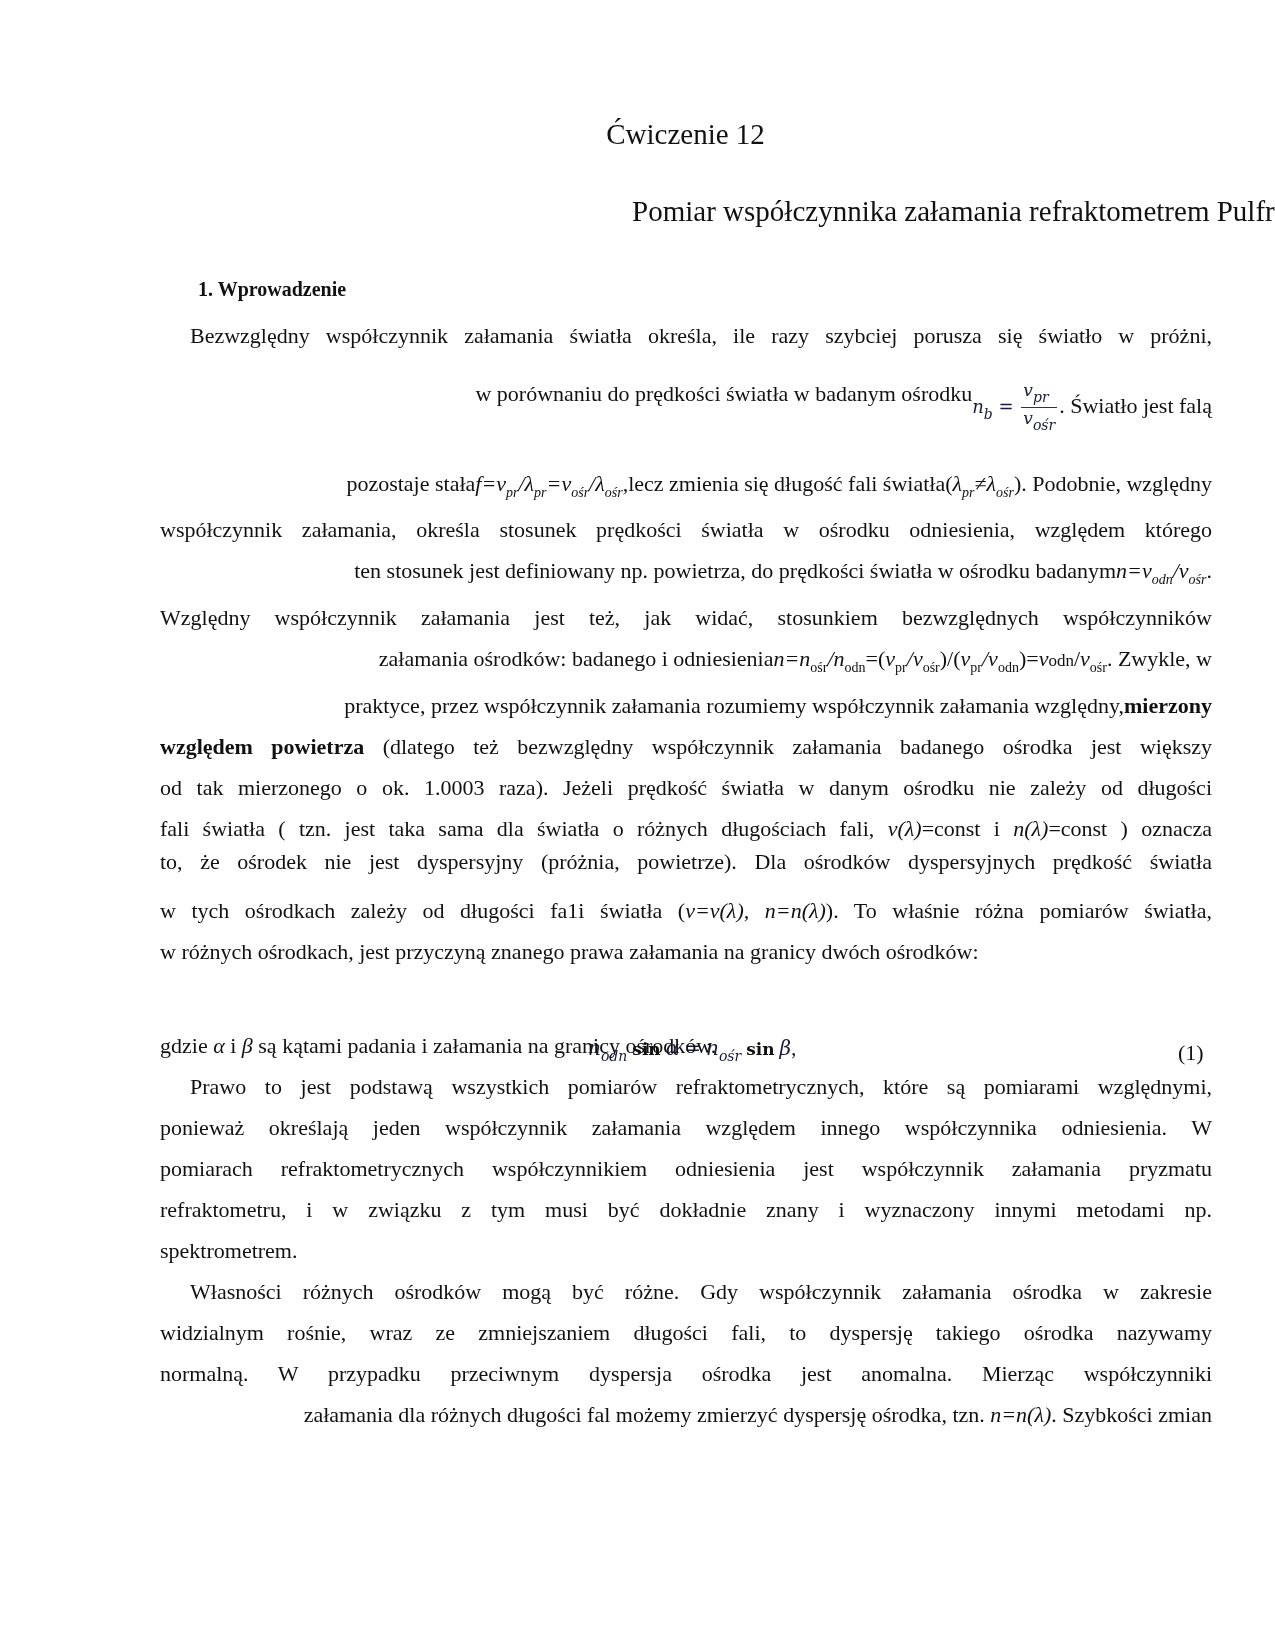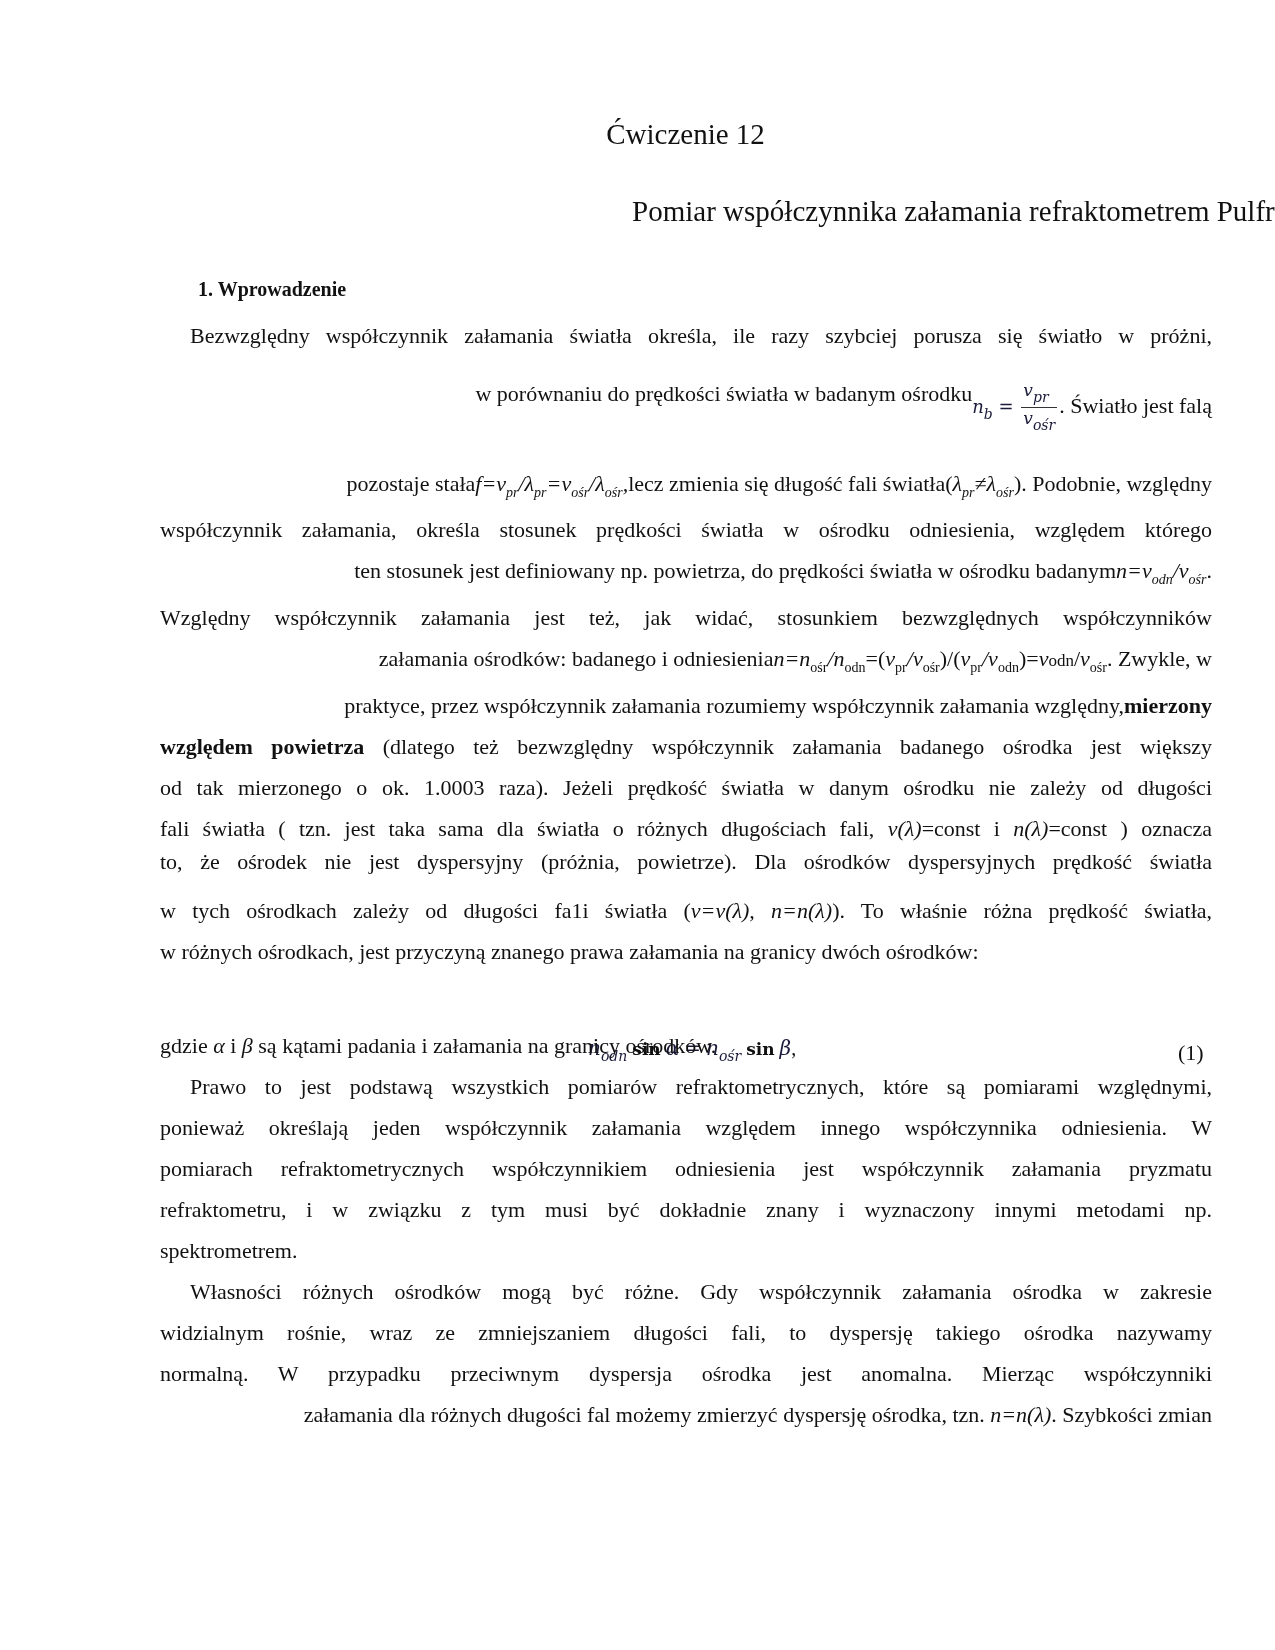--- a/index.html
+++ b/index.html
@@ -99,21 +99,21 @@
 
   <div class="line" style="top:815px;">
     <span>fali światła ( tzn. jest taka sama dla światła o różnych długościach fali,</span> <i>v(λ)</i><span>=const i</span> <i>n(λ)</i><span>=const ) oznacza</span>
   </div>
 
   <div class="line" style="top:848px;">
     <span>to, że ośrodek nie jest dyspersyjny (próżnia, powietrze). Dla ośrodków dyspersyjnych prędkość światła</span>
   </div>
 
   <div class="line" style="top:897px;">
-    <span>w tych ośrodkach zależy od długości fa1i światła (</span><i>v=v(λ), n=n(λ)</i><span>). To właśnie różna prędkość światła,</span>
+    <span>w tych ośrodkach zależy od długości fa1i światła (</span><i>v=v(λ), n=n(λ)</i><span>). To właśnie różna pomiarów światła,</span>
   </div>
 
   <div class="line last" style="top:938px;">
     <span>w różnych ośrodkach, jest przyczyną znanego prawa załamania na granicy dwóch ośrodków:</span>
   </div>
 
   <div class="eq">
     <span class="math"><span>n</span><sub>odn</sub></span>
     <b style="font-family:'DejaVu Serif',serif;font-size:17px;">sin</b>
     <span class="math">α</span>

